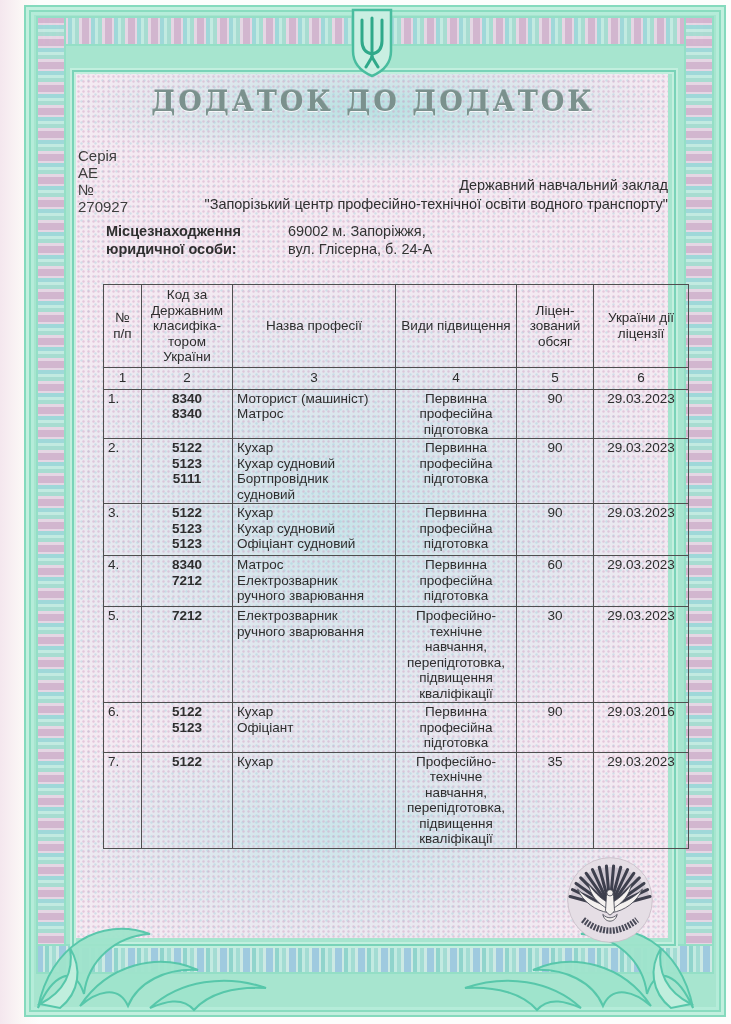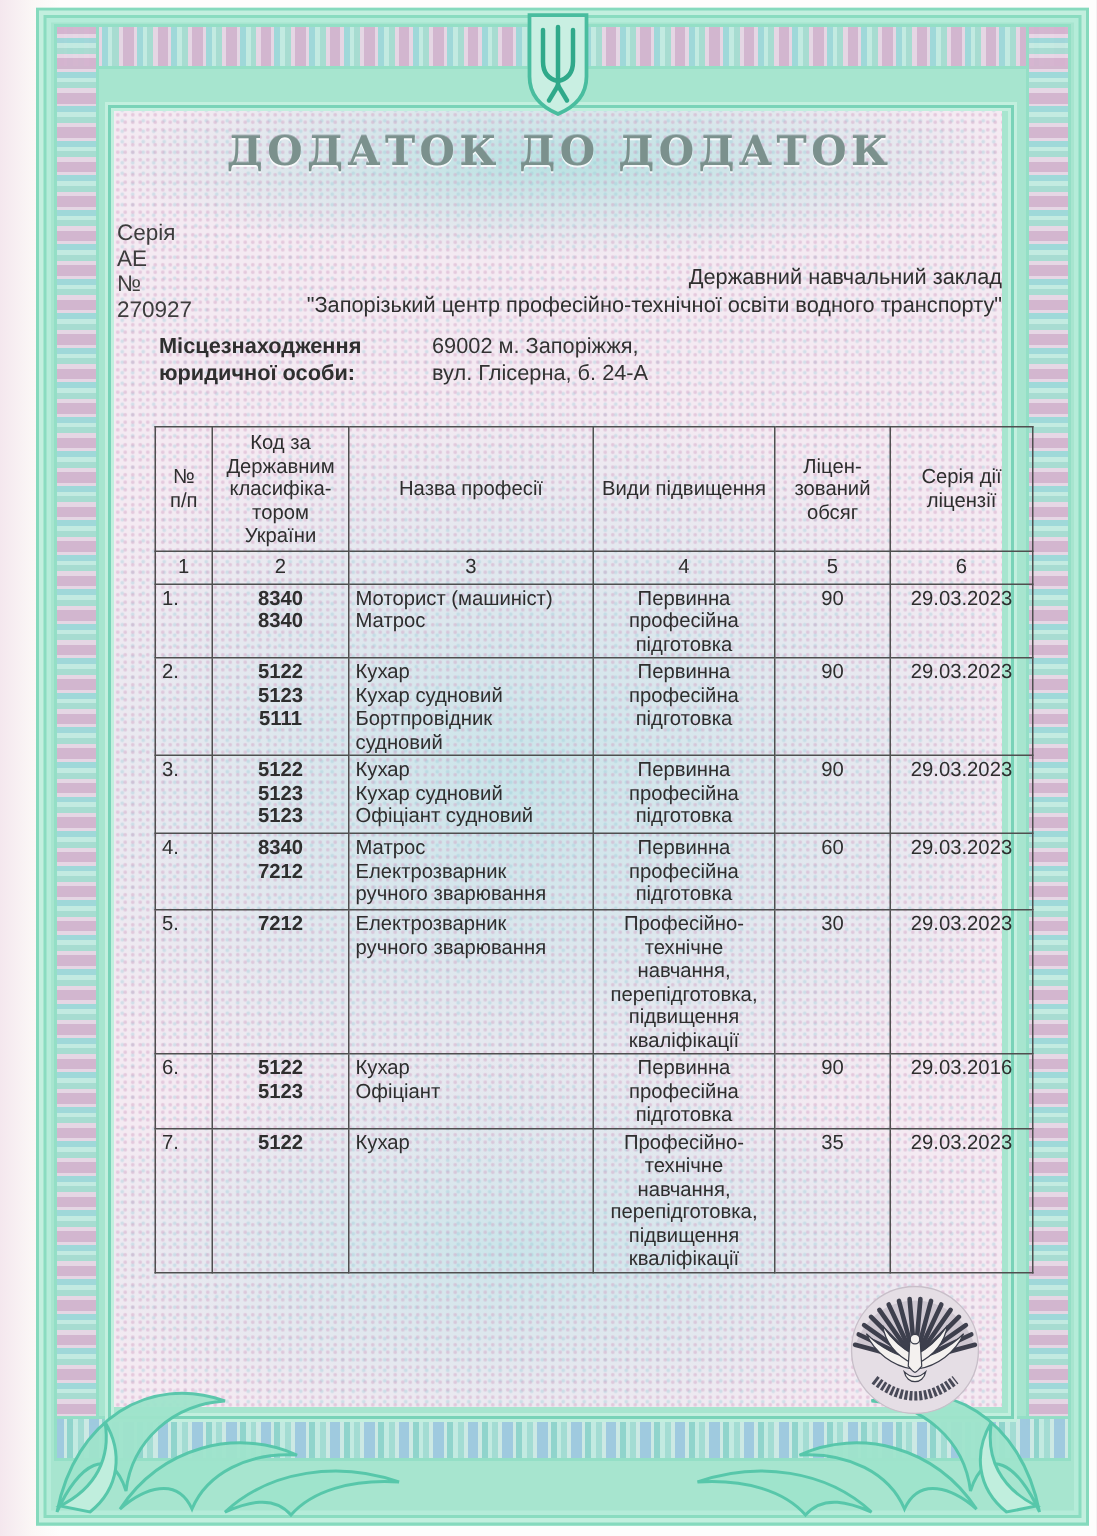--- a/index.html
+++ b/index.html
@@ -140,21 +140,21 @@
         <td class="c-code" style="font-weight:normal">Код за
 Державним
 класифіка-
 тором
 України</td>
         <td class="c-prof" style="text-align:center;padding-left:2px">Назва професії</td>
         <td class="c-train">Види підвищення</td>
         <td class="c-vol">Ліцен-
 зований
 обсяг</td>
-        <td class="c-exp">Серія дії
+        <td class="c-exp">України дії
 ліцензії</td>
       </tr>
       <tr class="nums" style="height:22px">
         <td>1</td>
         <td>2</td>
         <td>3</td>
         <td>4</td>
         <td>5</td>
         <td>6</td>
       </tr>

